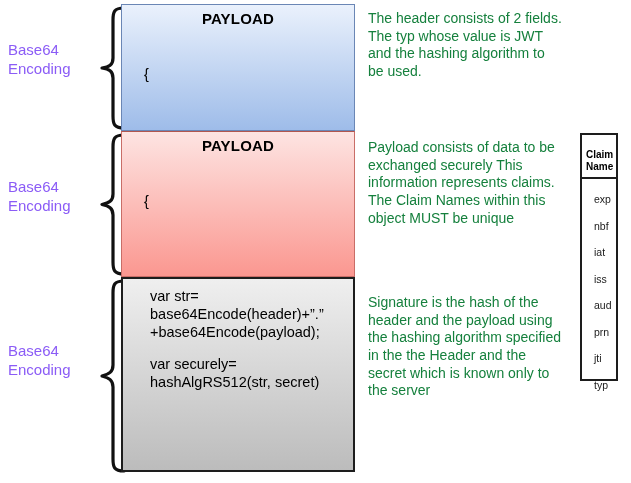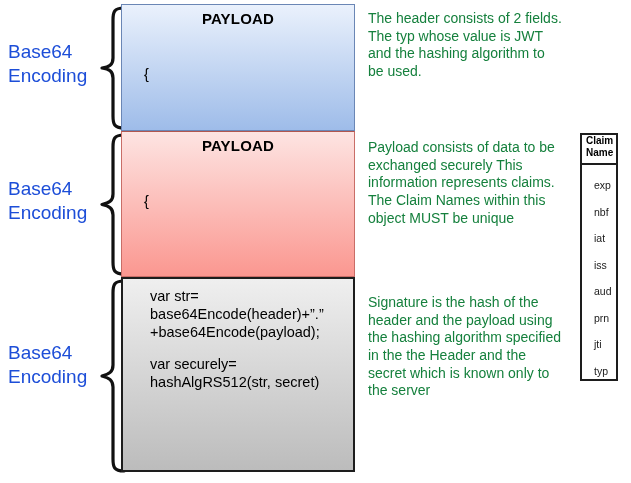--- a/index.html
+++ b/index.html
@@ -14,23 +14,23 @@
     overflow: hidden;
     font-family: "Liberation Sans", sans-serif;
     color: #000000;
   }
 
   
   .enc-label {
     position: absolute;
     left: 8px;
     width: 92px;
-    font-size: 19px;
+    font-size: 15px;
     line-height: 1.28;
-    color: #1d4ed8;
+    color: #8b5cf6;
     text-align: left;
   }
   #enc-1 { top: 40px; }
   #enc-2 { top: 177px; }
   #enc-3 { top: 341px; }
 
   
   .brace {
     position: absolute;
     left: 100px;
@@ -135,21 +135,21 @@
     width: 38px;
     height: 248px;
     border: 2px solid #1d1d1d;
     background: #ffffff;
     box-sizing: border-box;
   }
   #claim-head {
     font-weight: bold;
     font-size: 10px;
     line-height: 1.15;
-    padding: 0 0 5px 4px;
+    padding: 14px 0 5px 4px;
     border-bottom: 2px solid #1d1d1d;
   }
   .claim-cell {
     font-size: 10.5px;
     padding-left: 12px;
     color: #1a1a1a;
   }
 </style>
 </head>
 <body>

